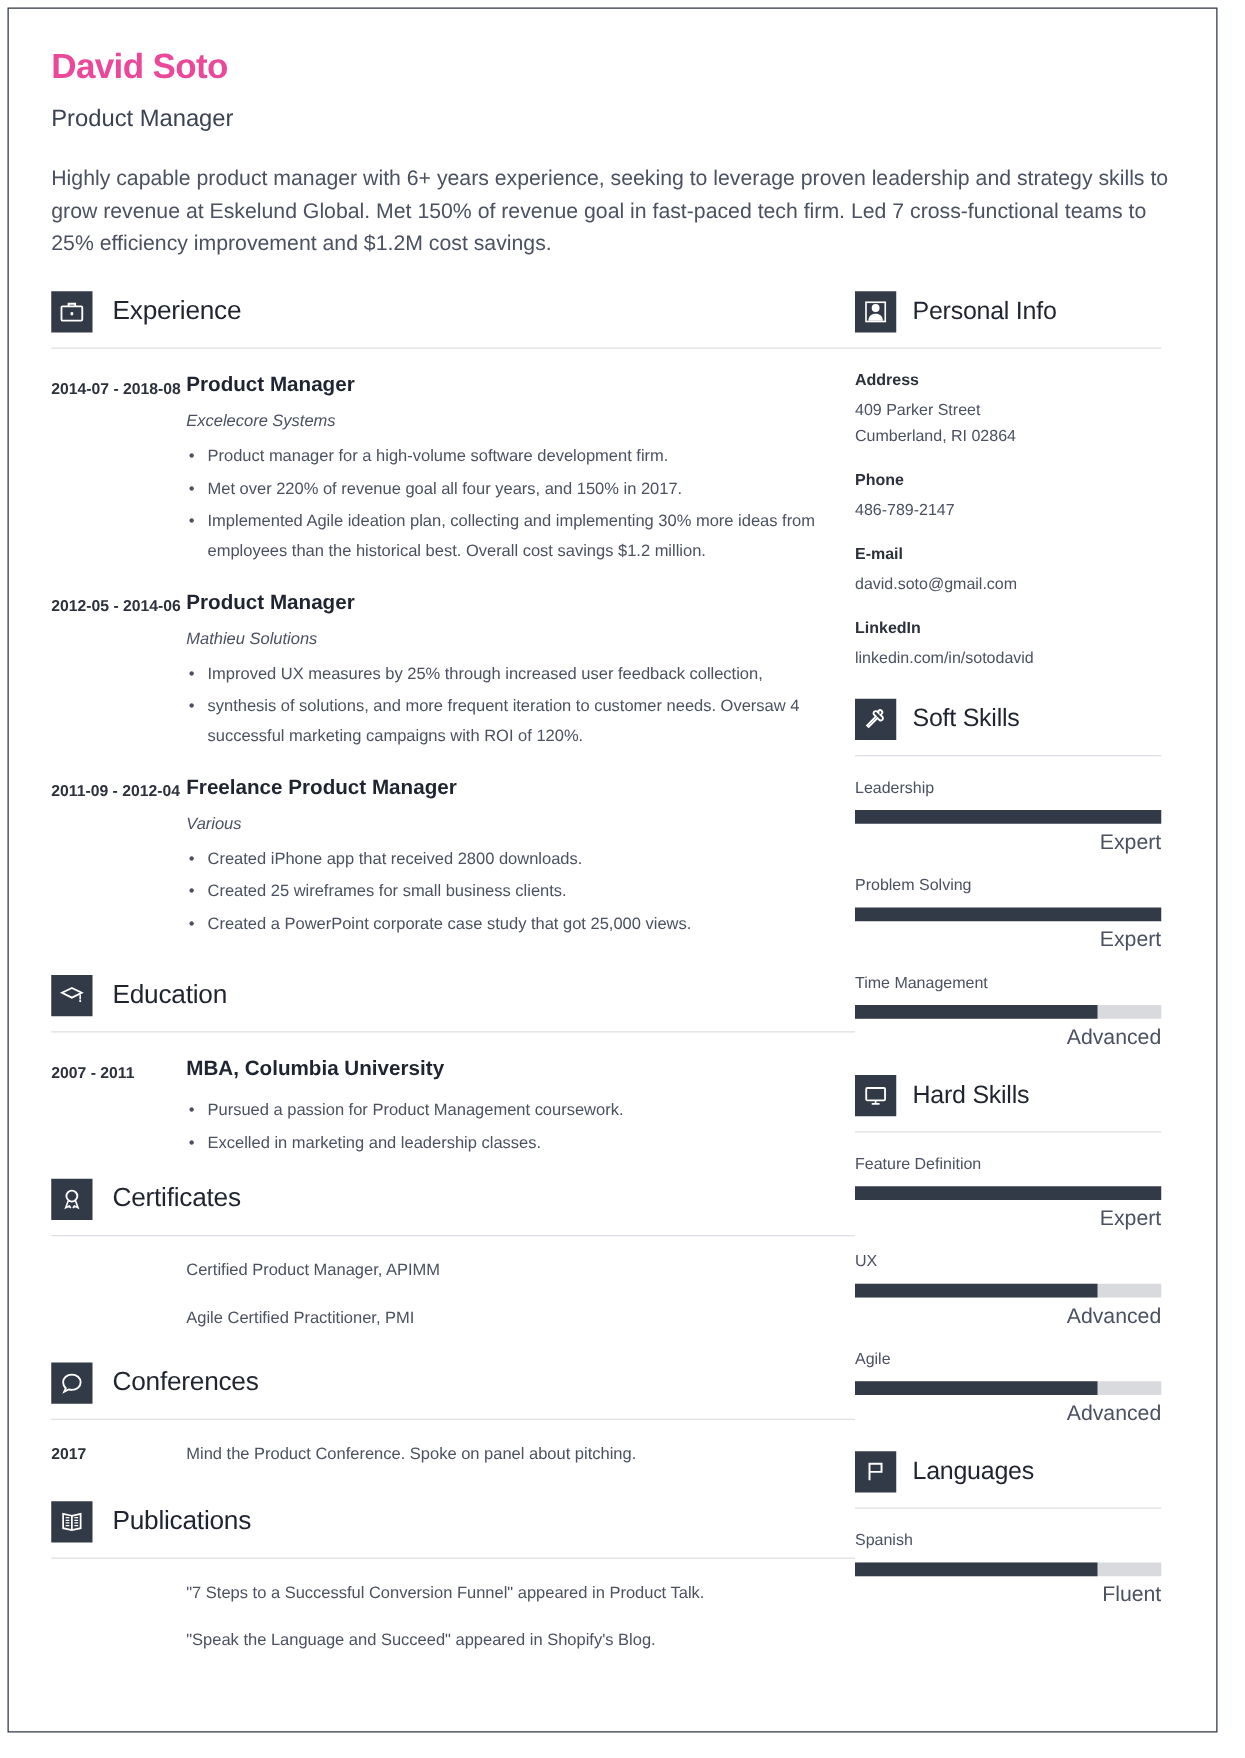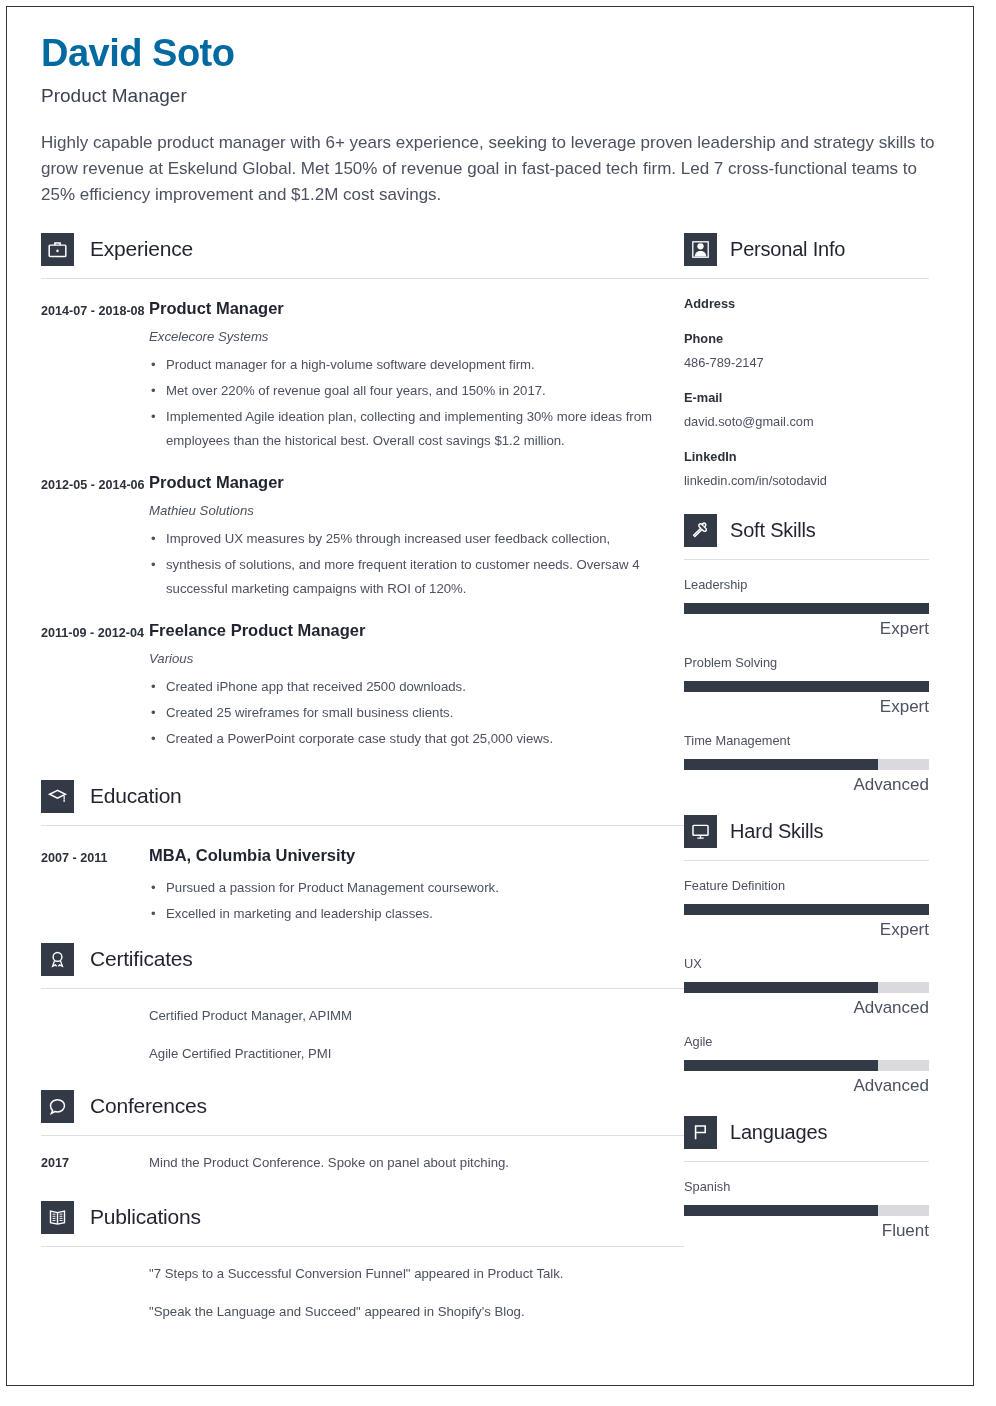--- a/index.html
+++ b/index.html
@@ -26,23 +26,23 @@
   #inner {
     position: absolute;
     left: 34px;
     top: 24px;
     right: 16px;
     bottom: 0;
   }
 
   
   .name {
-    font-size: 38px;
+    font-size: 28px;
     font-weight: bold;
-    color: #0369a1;
+    color: #ec4899;
     letter-spacing: -0.5px;
     line-height: 44px;
   }
   .job-title {
     font-size: 19px;
     color: #3b4252;
     margin-top: 9px;
     line-height: 24px;
   }
   .summary {
@@ -245,21 +245,21 @@
             </ul>
           </div>
         </div>
 
         <div class="entry">
           <div class="entry-date">2011-09 - 2012-04</div>
           <div class="entry-main">
             <div class="entry-role">Freelance Product Manager</div>
             <div class="entry-org">Various</div>
             <ul class="bullets">
-              <li>Created iPhone app that received 2500 downloads.</li>
+              <li>Created iPhone app that received 2800 downloads.</li>
               <li>Created 25 wireframes for small business clients.</li>
               <li>Created a PowerPoint corporate case study that got 25,000 views.</li>
             </ul>
           </div>
         </div>
       </div>
 
       <div class="section" style="margin-top:28px">
         <div class="section-head">
           <span class="icon-box">
@@ -359,20 +359,22 @@
               <path d="M5.4 20c0-3.9 2.9-6.3 6.6-6.3s6.6 2.4 6.6 6.3" fill="#ffffff" stroke="none"></path>
               <rect x="3.2" y="3.2" width="17.6" height="17.6" stroke="#ffffff" stroke-width="1.5" fill="none"></rect>
             </svg>
           </span>
           <span class="section-title">Personal Info</span>
         </div>
         <div class="rule"></div>
 
         <div class="pi-group">
           <div class="pi-label">Address</div>
+          <div class="pi-value" style="white-space:pre-line">409 Parker Street
+Cumberland, RI 02864</div>
         </div>
         <div class="pi-group">
           <div class="pi-label">Phone</div>
           <div class="pi-value">486-789-2147</div>
         </div>
         <div class="pi-group">
           <div class="pi-label">E-mail</div>
           <div class="pi-value">david.soto@gmail.com</div>
         </div>
         <div class="pi-group">

